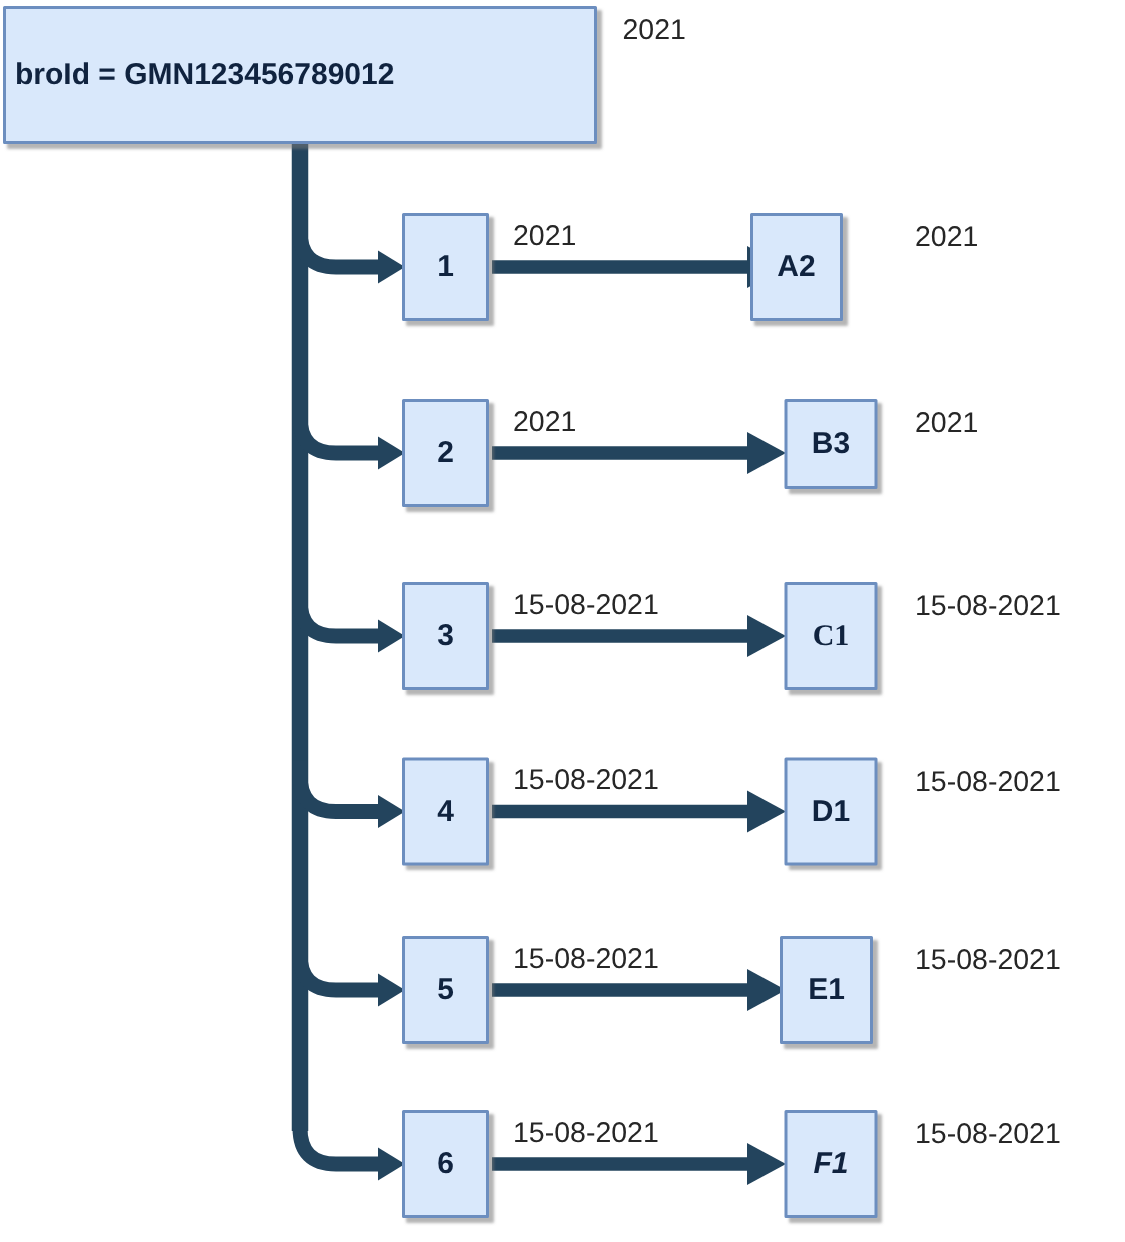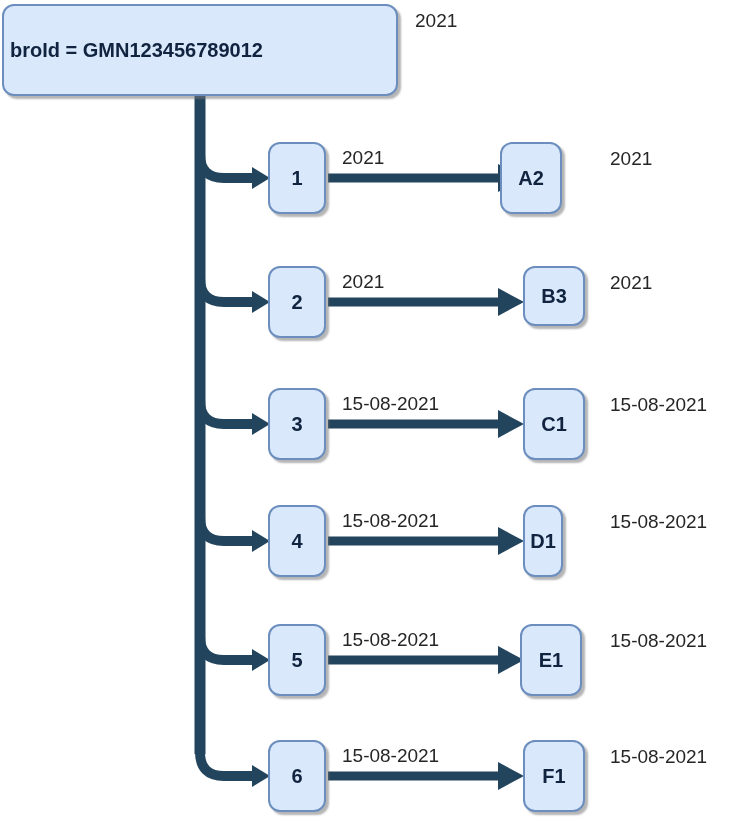--- a/index.html
+++ b/index.html
@@ -8,21 +8,21 @@
     width:750px;height:828px;
     font-family:"Liberation Sans", sans-serif;
     overflow:hidden;
     background:#ffffff;
   }
   #connectors{position:absolute;left:0;top:0;width:750px;height:828px;}
   .node{
     position:absolute;
     background:var(--node-fill,#d9e8fb);
     border:2px solid var(--node-border,#6c8ebf);
-    border-radius:12px;
+    border-radius:1px;
     box-shadow:3px 3px 2px rgba(120,120,120,0.55);
     display:flex;align-items:center;justify-content:center;
     box-sizing:border-box;
     text-align:center;
   }
   .node-label{
     font-weight:bold;
     font-size:20px;
     color:#10233f;
   }
@@ -111,32 +111,32 @@
       <span class="node-label">B3</span>
     </div>
     <div class="side-label" style="left: 610px; top: 272px;">2021</div>
   </div>
 
   <div class="row">
     <div class="node source-node" style="left: 268px; top: 388px; width: 58px; height: 72px;">
       <span class="node-label">3</span>
     </div>
     <div class="edge-label" style="left: 342px; top: 393px;">15-08-2021</div>
-    <div class="node target-node" style="left: 523px; top: 388px; width: 62px; height: 72px;">
+    <div class="node target-node" style="left: 523px; top: 388px; width: 62px; height: 72px; font-family: Liberation Serif, serif;">
       <span class="node-label">C1</span>
     </div>
     <div class="side-label" style="left: 610px; top: 394px;">15-08-2021</div>
   </div>
 
   <div class="row">
     <div class="node source-node" style="left: 268px; top: 505px; width: 58px; height: 72px;">
       <span class="node-label">4</span>
     </div>
     <div class="edge-label" style="left: 342px; top: 510px;">15-08-2021</div>
-    <div class="node target-node" style="left: 523px; top: 505px; width: 40px; height: 72px;">
+    <div class="node target-node" style="left: 523px; top: 505px; width: 62px; height: 72px;">
       <span class="node-label">D1</span>
     </div>
     <div class="side-label" style="left: 610px; top: 511px;">15-08-2021</div>
   </div>
 
   <div class="row">
     <div class="node source-node" style="left: 268px; top: 624px; width: 58px; height: 72px;">
       <span class="node-label">5</span>
     </div>
     <div class="edge-label" style="left: 342px; top: 629px;">15-08-2021</div>
@@ -144,19 +144,19 @@
       <span class="node-label">E1</span>
     </div>
     <div class="side-label" style="left: 610px; top: 630px;">15-08-2021</div>
   </div>
 
   <div class="row">
     <div class="node source-node" style="left: 268px; top: 740px; width: 58px; height: 72px;">
       <span class="node-label">6</span>
     </div>
     <div class="edge-label" style="left: 342px; top: 745px;">15-08-2021</div>
-    <div class="node target-node" style="left: 523px; top: 740px; width: 62px; height: 72px;">
+    <div class="node target-node" style="left: 523px; top: 740px; width: 62px; height: 72px; font-style: italic;">
       <span class="node-label">F1</span>
     </div>
     <div class="side-label" style="left: 610px; top: 746px;">15-08-2021</div>
   </div>
 </div>
 </div>
 
 </body></html>

